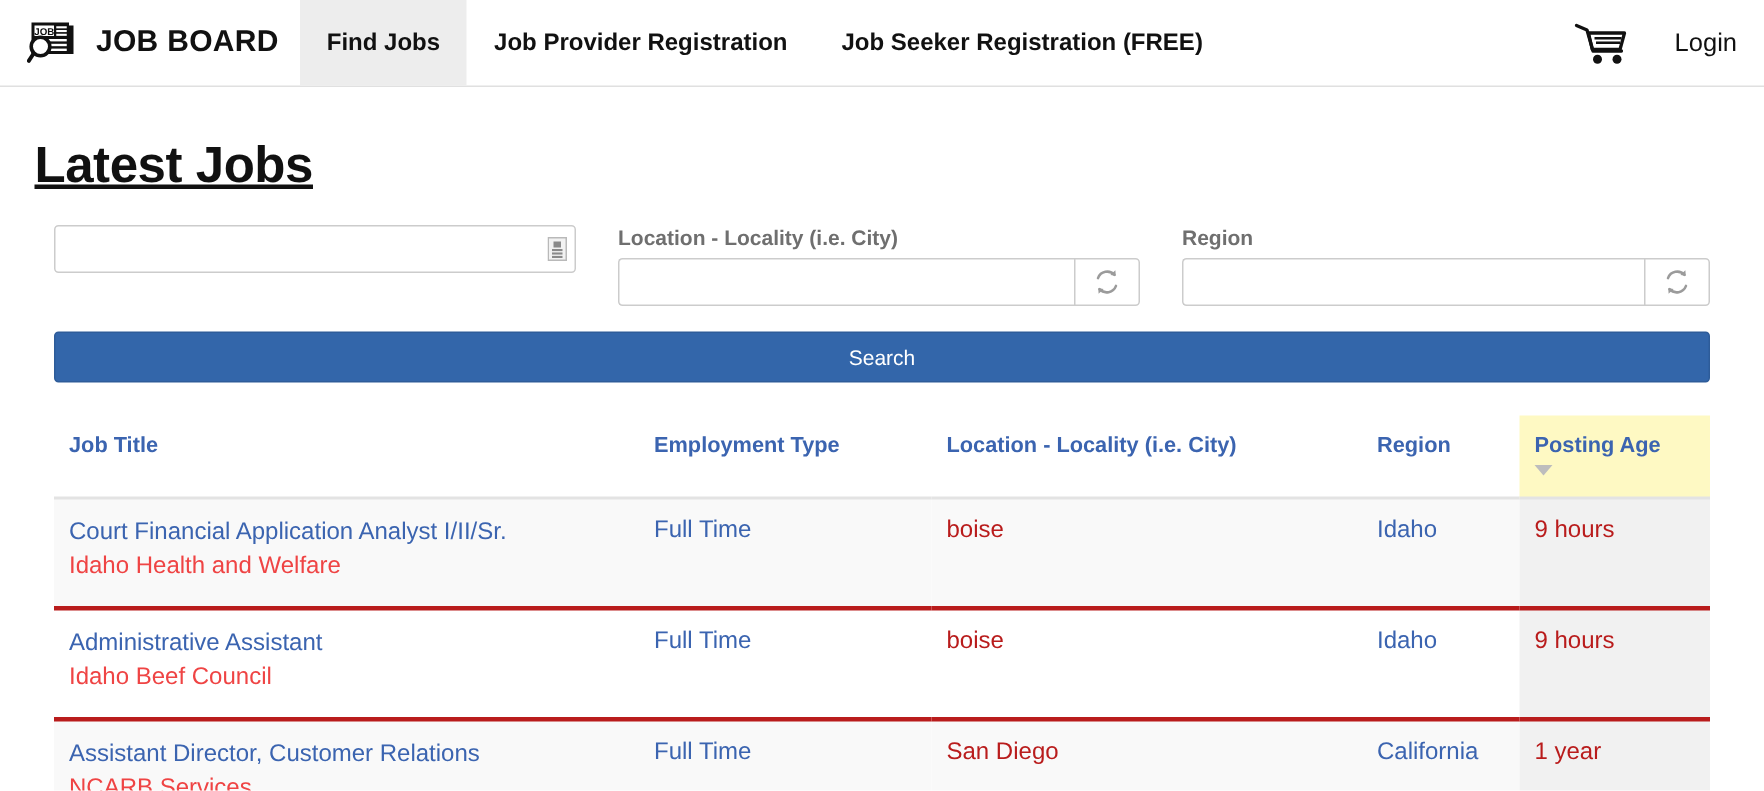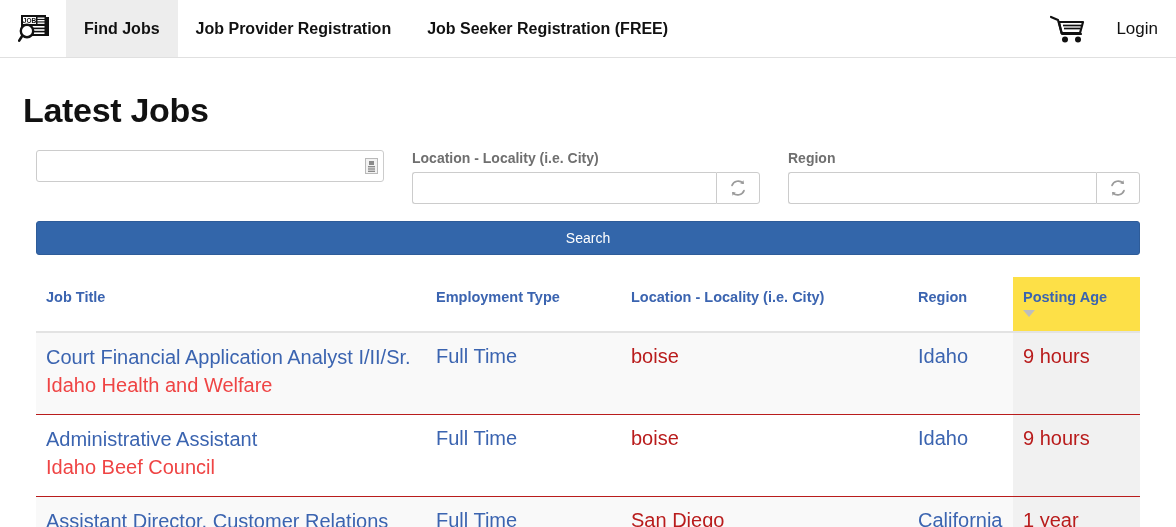--- a/index.html
+++ b/index.html
@@ -87,20 +87,21 @@
     padding: 0 18px;
     box-sizing: border-box;
     width: 1176px;
   }
   .page-title {
     font-size: 34px;
     font-weight: bold;
     color: #111111;
     margin: 33px 0 0 5px;
     letter-spacing: -0.3px;
+    text-decoration: underline;
   }
 
   
   .search-form {
     margin-top: 20px;
     padding: 0 18px;
   }
   .field-row {
     display: flex;
     gap: 0;
@@ -195,39 +196,39 @@
     text-align: left;
     vertical-align: top;
     font-size: 14.5px;
     font-weight: bold;
     color: #3b64b0;
     padding: 12px 10px 14px 10px;
     border-bottom: 2px solid #e3e3e3;
   }
   th.col-region { color: #555555; }
   th.sorted {
-    background: #fde047;
+    background: #fef9c3;
     color: #3b64b0;
   }
   td.sorted { background: #f1f1f1; }
   .sort-caret {
     display: block;
     width: 0;
     height: 0;
     margin-top: 5px;
     border-left: 6px solid transparent;
     border-right: 6px solid transparent;
     border-top: 7px solid #bdbdbd;
   }
   table.jobs-table td {
     vertical-align: top;
     padding: 12px 10px 16px 10px;
-    font-size: 20px;
+    font-size: 16px;
     color: #555555;
-    border-bottom: 1px solid #b91c1c;
+    border-bottom: 3px solid #b91c1c;
   }
   tr.row-alt td { background: #f9f9f9; }
   tr.row-alt td.sorted { background: #f1f1f1; }
   .job-link {
     color: #3b64b0;
     text-decoration: none;
     cursor: pointer;
     display: block;
     line-height: 1.25;
   }
@@ -264,20 +265,21 @@
       <text x="11.5" y="10" font-family="Liberation Sans, sans-serif" font-size="6.5" font-weight="bold" fill="#111111" text-anchor="middle">JOB</text>
       <rect x="19.5" y="4.5" width="7" height="1.4" fill="#ffffff"></rect>
       <rect x="19.5" y="7" width="7" height="1.4" fill="#ffffff"></rect>
       <rect x="19.5" y="9.5" width="7" height="1.4" fill="#ffffff"></rect>
       <rect x="13" y="13" width="13.5" height="1.6" fill="#ffffff"></rect>
       <rect x="13" y="16.2" width="13.5" height="1.6" fill="#ffffff"></rect>
       <rect x="13" y="19.4" width="13.5" height="1.6" fill="#ffffff"></rect>
       <circle cx="9" cy="18" r="6.2" fill="#ffffff" stroke="#111111" stroke-width="2.4"></circle>
       <line x1="4.3" y1="22.8" x2="1.2" y2="27.6" stroke="#111111" stroke-width="2.6" stroke-linecap="round"></line>
     </svg>
+    <span class="brand-text">JOB BOARD</span>
   </div>
 
   <div class="nav-links">
     <a class="nav-link active">Find Jobs</a>
     <a class="nav-link">Job Provider Registration</a>
     <a class="nav-link">Job Seeker Registration (FREE)</a>
   </div>
 
   <div class="nav-right">
     <svg class="cart-icon" viewBox="0 0 40 30">

